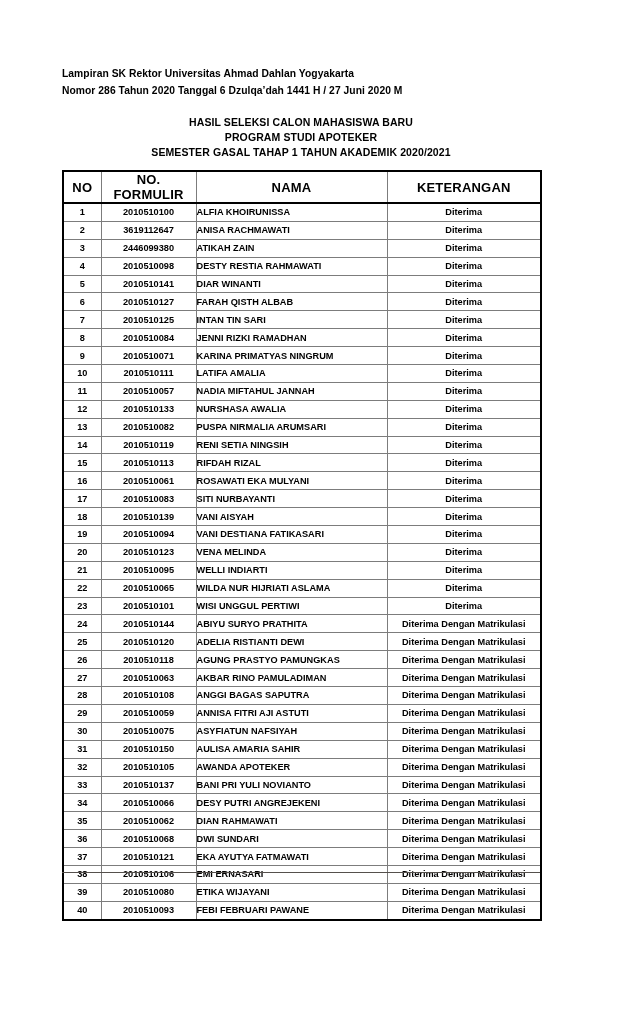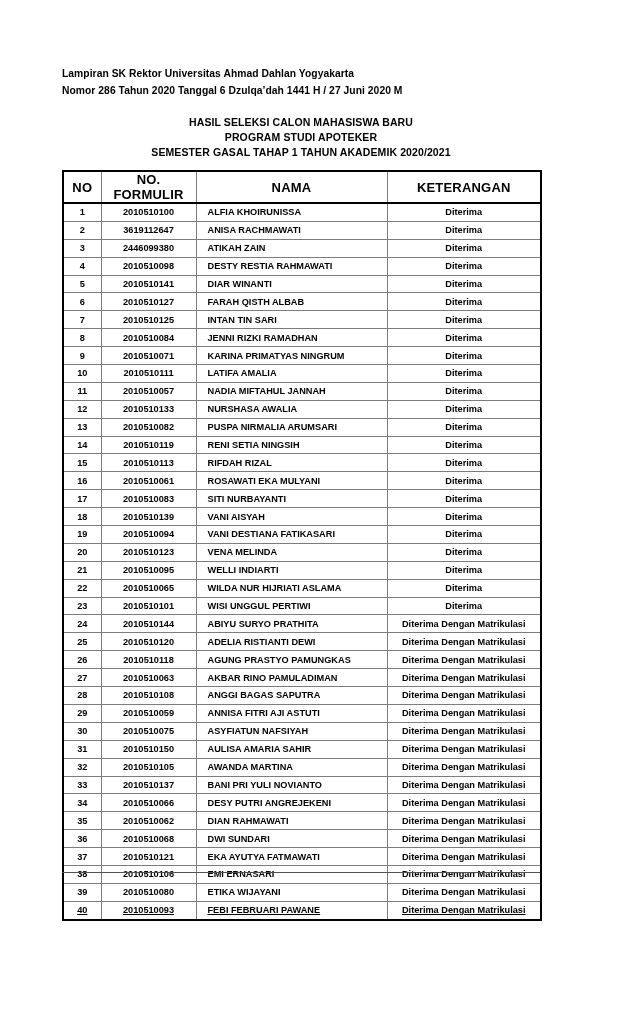--- a/index.html
+++ b/index.html
@@ -77,27 +77,26 @@
   table.result-table thead th.c-no { border-left: 2px solid #000000; }
   table.result-table thead th.c-ket { border-right: 2px solid #000000; }
 
   table.result-table tbody td.c-no {
     text-align: center;
     border-left: 2px solid #000000;
   }
   table.result-table tbody td.c-form { text-align: center; }
   table.result-table tbody td.c-nama {
     text-align: left;
-    padding-left: 11px;
   }
   table.result-table tbody td.c-ket {
     text-align: center;
     border-right: 2px solid #000000;
   }
-  table.result-table tbody tr:last-child td { border-bottom: 2px solid #000000; text-decoration: underline; }
+  table.result-table tbody tr:last-child td { border-bottom: 2px solid #000000; }
 
   col.w-no   { width: 38px; }
   col.w-form { width: 95px; }
   col.w-nama { width: 191px; }
   col.w-ket  { width: 154px; }
 
   .footer-rule {
     position: absolute;
     left: 62px;
     top: 872px;
@@ -320,21 +319,21 @@
         </tr>
         <tr>
           <td class="c-no">31</td>
           <td class="c-form">2010510150</td>
           <td class="c-nama">AULISA AMARIA SAHIR</td>
           <td class="c-ket">Diterima Dengan Matrikulasi</td>
         </tr>
         <tr>
           <td class="c-no">32</td>
           <td class="c-form">2010510105</td>
-          <td class="c-nama">AWANDA MARTINA</td>
+          <td class="c-nama">AWANDA APOTEKER</td>
           <td class="c-ket">Diterima Dengan Matrikulasi</td>
         </tr>
         <tr>
           <td class="c-no">33</td>
           <td class="c-form">2010510137</td>
           <td class="c-nama">BANI PRI YULI NOVIANTO</td>
           <td class="c-ket">Diterima Dengan Matrikulasi</td>
         </tr>
         <tr>
           <td class="c-no">34</td>

